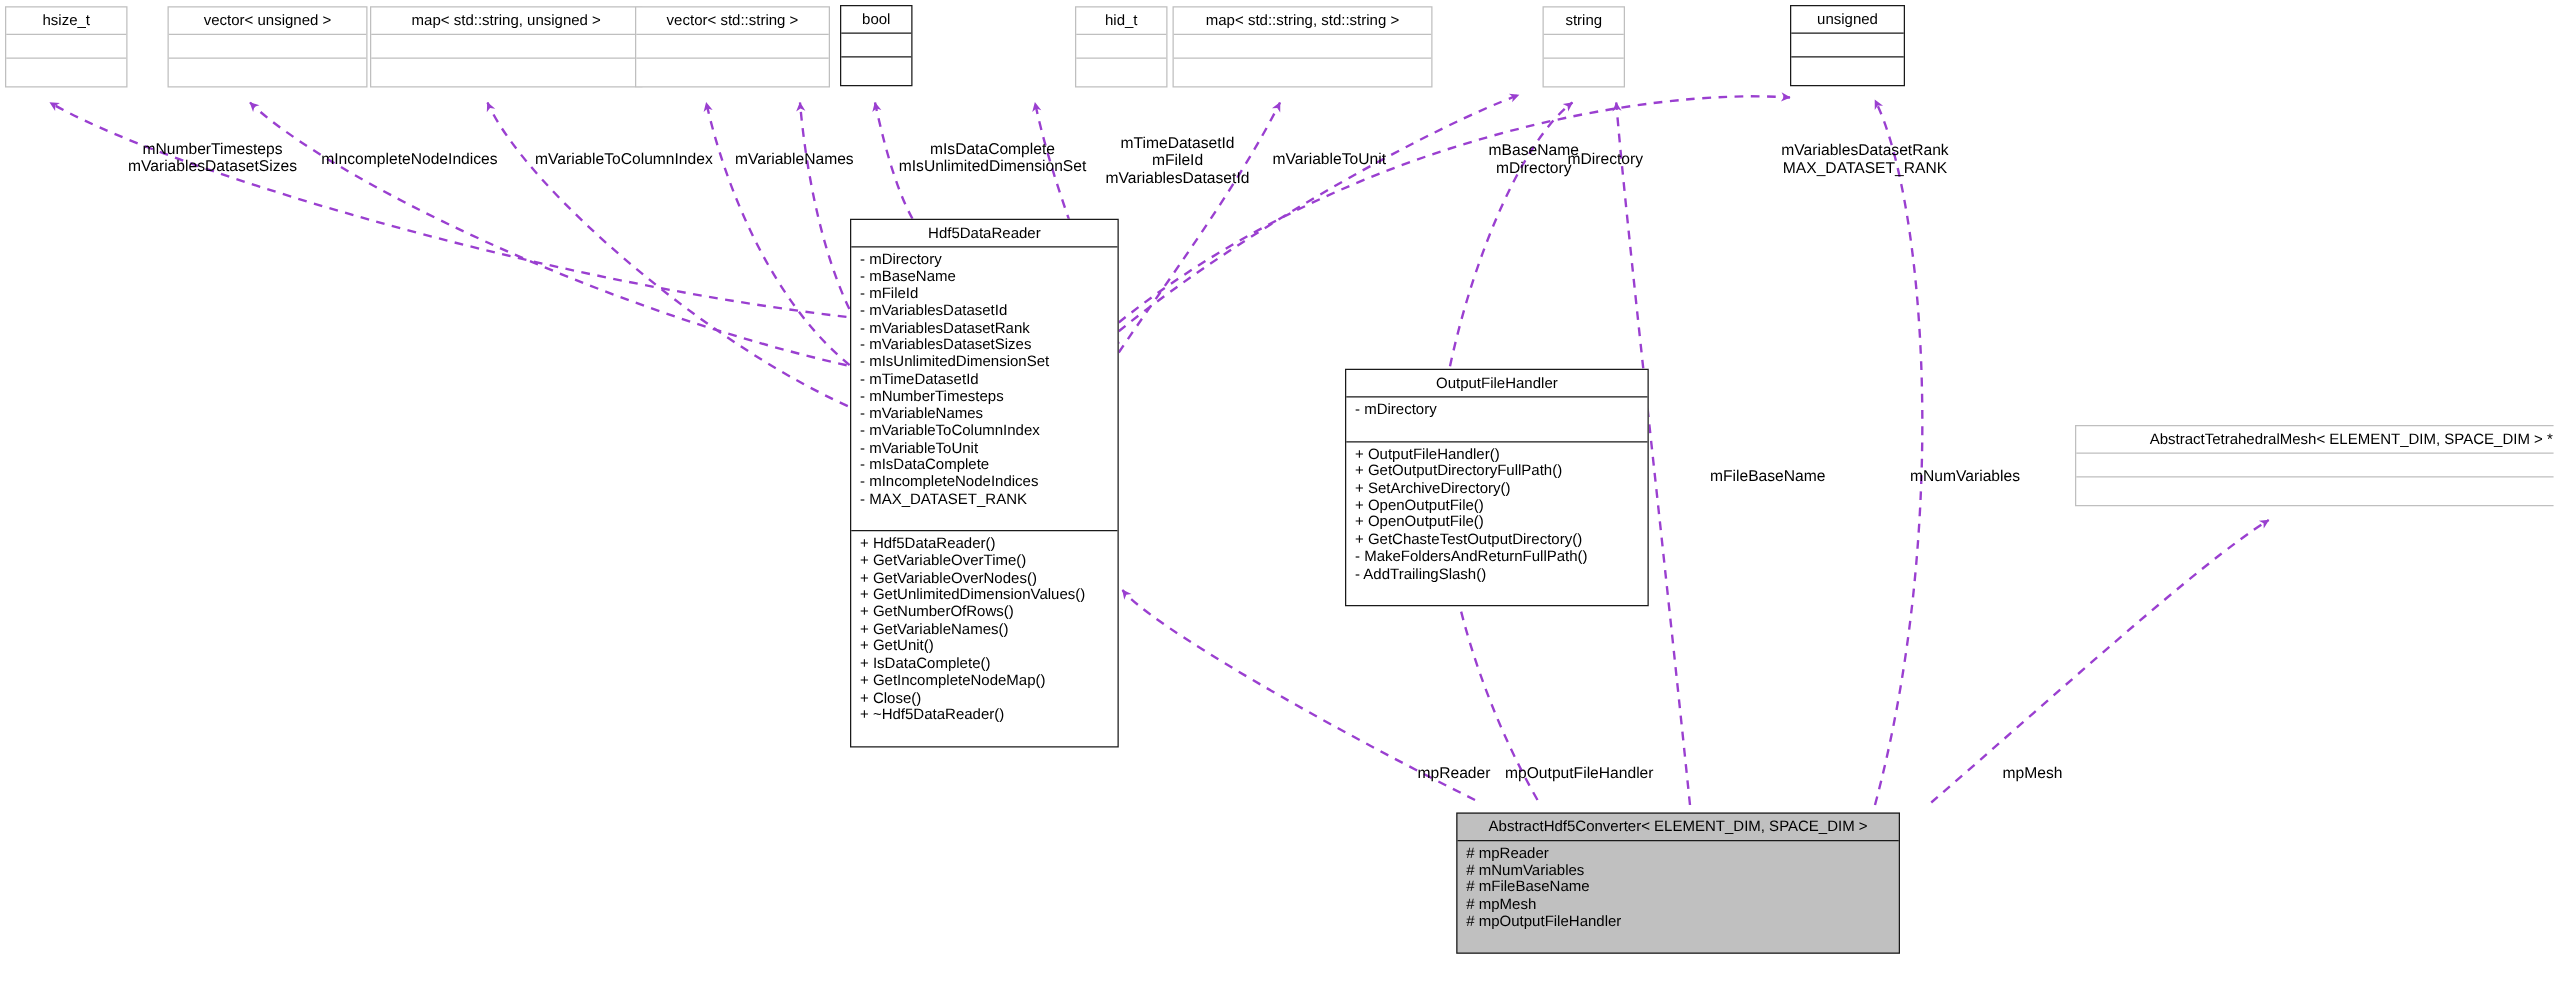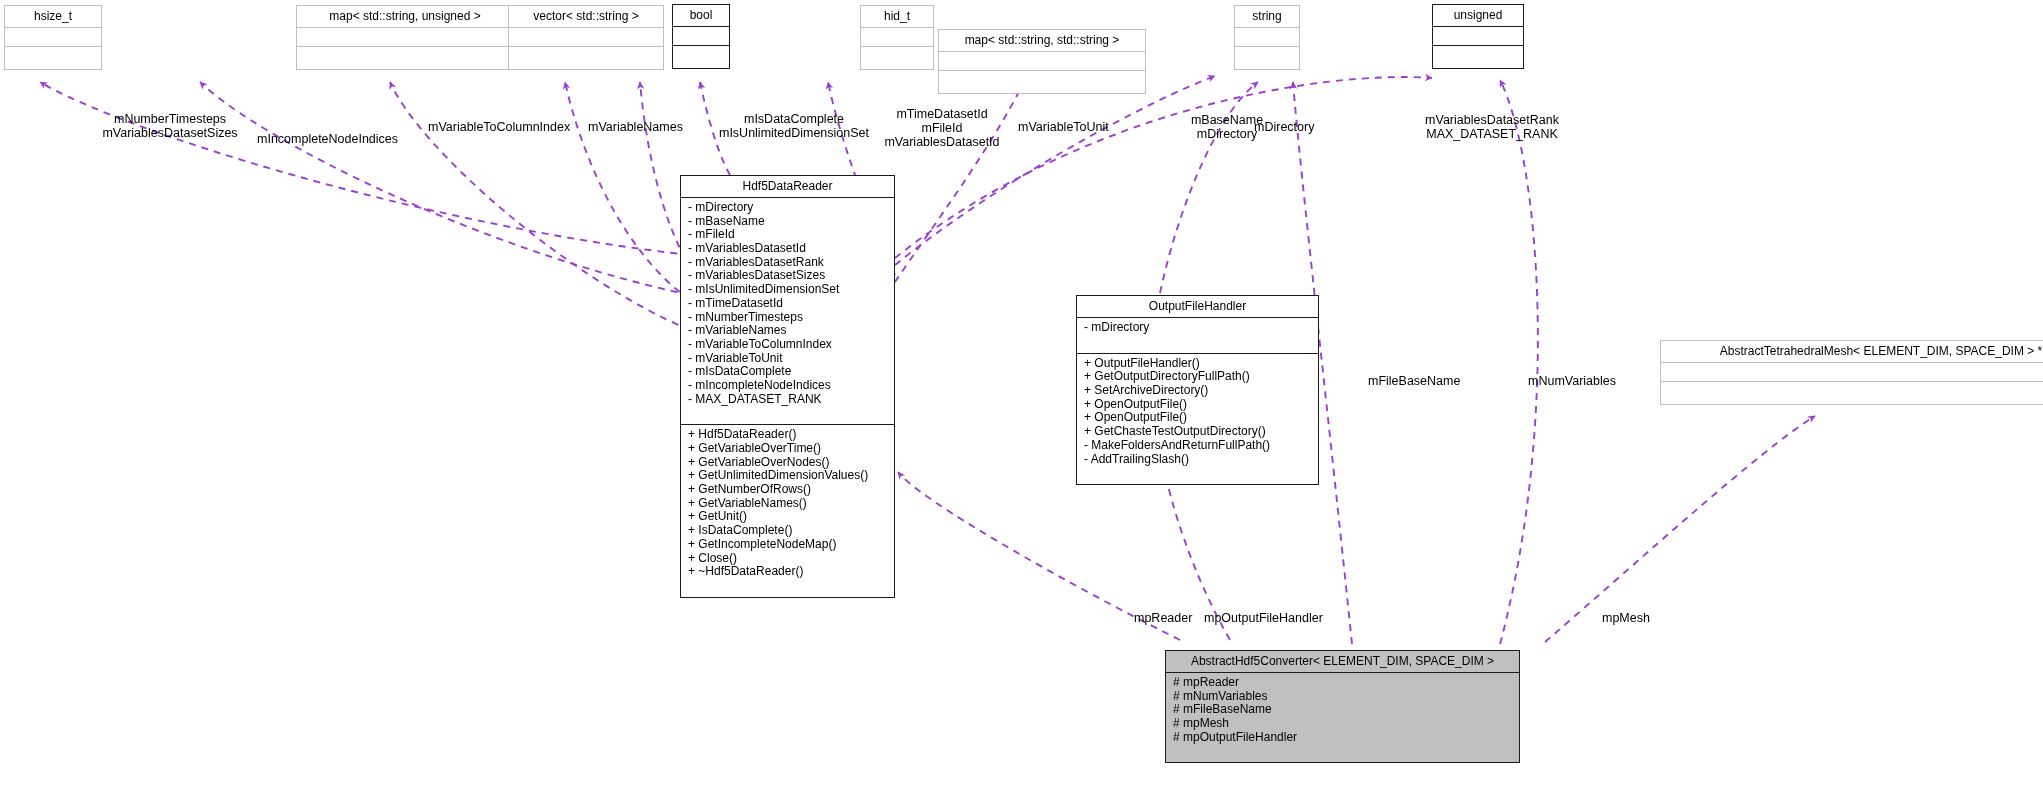--- a/index.html
+++ b/index.html
@@ -138,20 +138,25 @@
       <path d="M 1545 642 C 1640 560 1760 450 1815 416"></path>
     </g>
   </svg>
 
   <div class="node" style="left:4px; top:5px; width:98px;">
     <div class="title">hsize_t</div>
     <div class="compartment empty"></div>
     <div class="compartment empty-tall"></div>
   </div>
 
+  <div class="node" style="left:134px; top:5px; width:160px;">
+    <div class="title">vector&lt; unsigned &gt;</div>
+    <div class="compartment empty"></div>
+    <div class="compartment empty-tall"></div>
+  </div>
 
   <div class="node" style="left:296px; top:5px; width:218px;">
     <div class="title">map&lt; std::string, unsigned &gt;</div>
     <div class="compartment empty"></div>
     <div class="compartment empty-tall"></div>
   </div>
 
   <div class="node" style="left:508px; top:5px; width:156px;">
     <div class="title">vector&lt; std::string &gt;</div>
     <div class="compartment empty"></div>
@@ -163,21 +168,21 @@
     <div class="compartment empty"></div>
     <div class="compartment empty-tall"></div>
   </div>
 
   <div class="node" style="left:860px; top:5px; width:74px;">
     <div class="title">hid_t</div>
     <div class="compartment empty"></div>
     <div class="compartment empty-tall"></div>
   </div>
 
-  <div class="node" style="left:938px; top:5px; width:208px;margin-top:24px;">
+  <div class="node" style="left:938px; top:5px; width:208px;">
     <div class="title">map&lt; std::string, std::string &gt;</div>
     <div class="compartment empty"></div>
     <div class="compartment empty-tall"></div>
   </div>
 
   <div class="node" style="left:1234px; top:5px; width:66px;">
     <div class="title">string</div>
     <div class="compartment empty"></div>
     <div class="compartment empty-tall"></div>
   </div>
@@ -254,21 +259,21 @@
       <div class="row"># mpMesh</div>
       <div class="row"># mpOutputFileHandler</div>
     </div>
   </div>
 
   <div class="edge-label center" style="left:70px; top:112px; width:200px;">
     <div>mNumberTimesteps</div>
     <div>mVariablesDatasetSizes</div>
   </div>
 
-  <div class="edge-label left" style="left:257px; top:132px;">mIncompleteNodeIndices</div>
+  <div class="edge-label left" style="left:257px; top:120px;">mIncompleteNodeIndices</div>
 
   <div class="edge-label left" style="left:428px; top:120px;">mVariableToColumnIndex</div>
 
   <div class="edge-label left" style="left:588px; top:120px;">mVariableNames</div>
 
   <div class="edge-label center" style="left:684px; top:112px; width:220px;">
     <div>mIsDataComplete</div>
     <div>mIsUnlimitedDimensionSet</div>
   </div>
 

